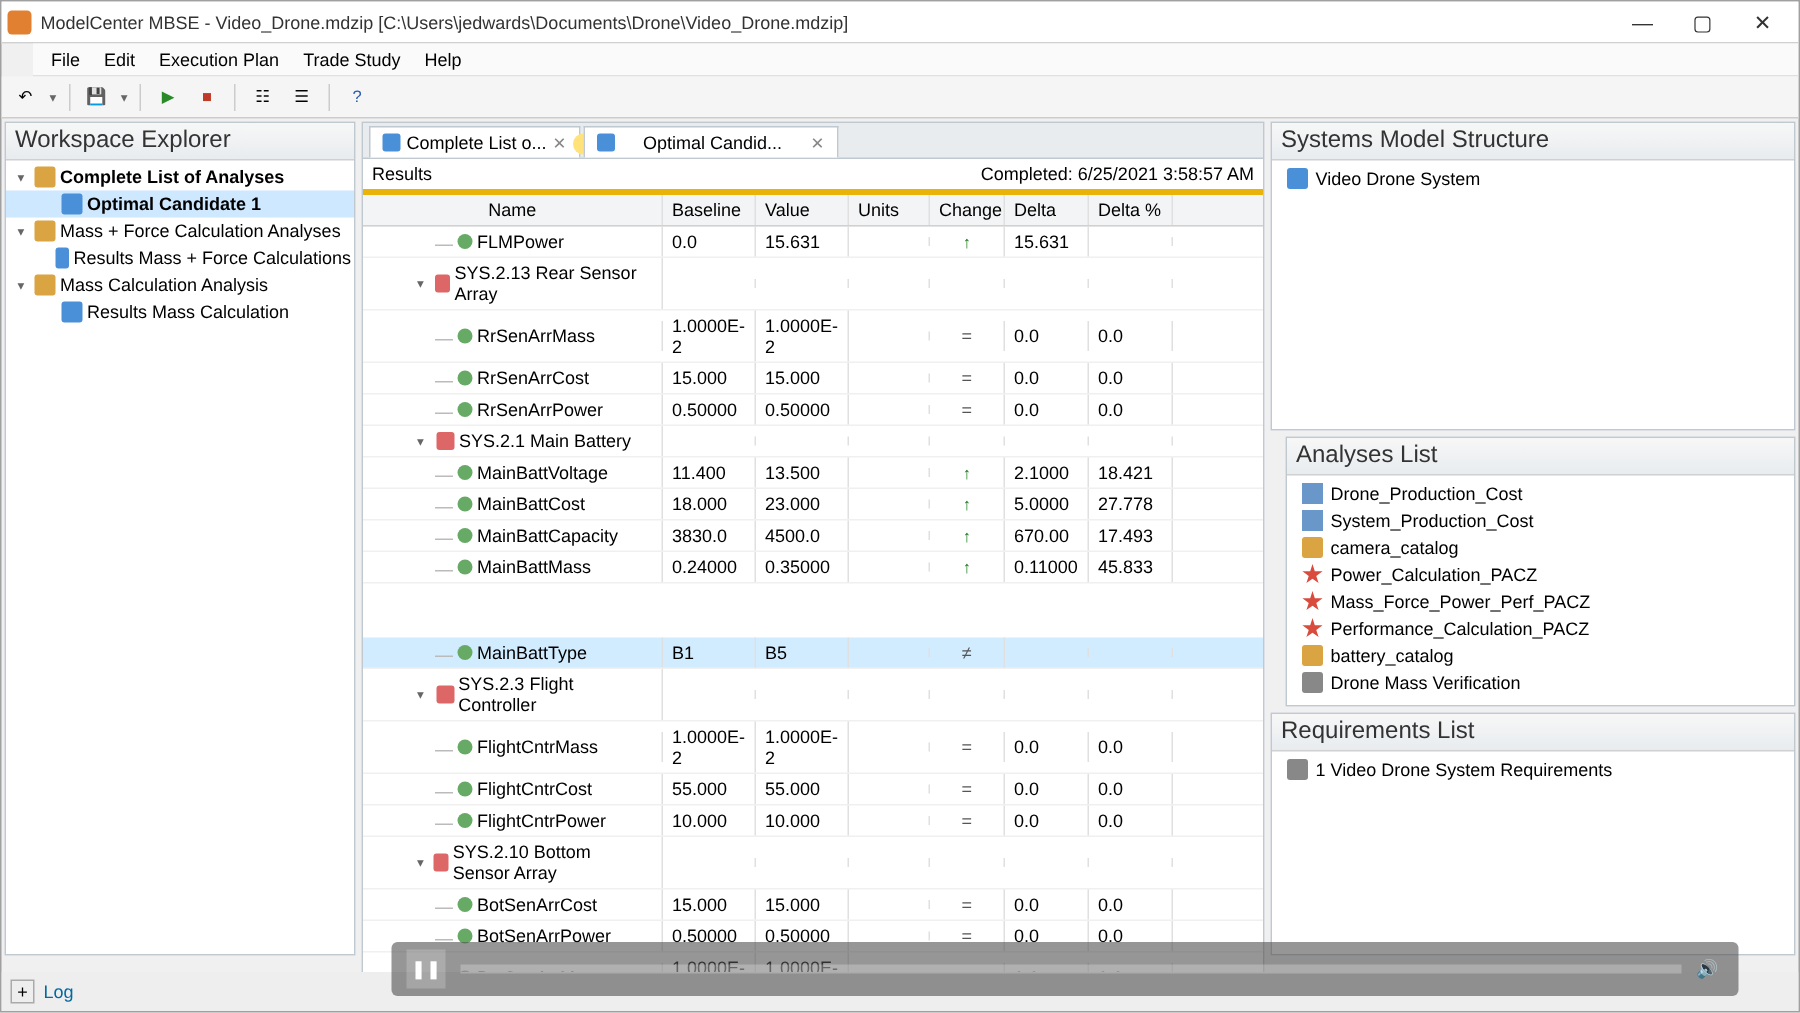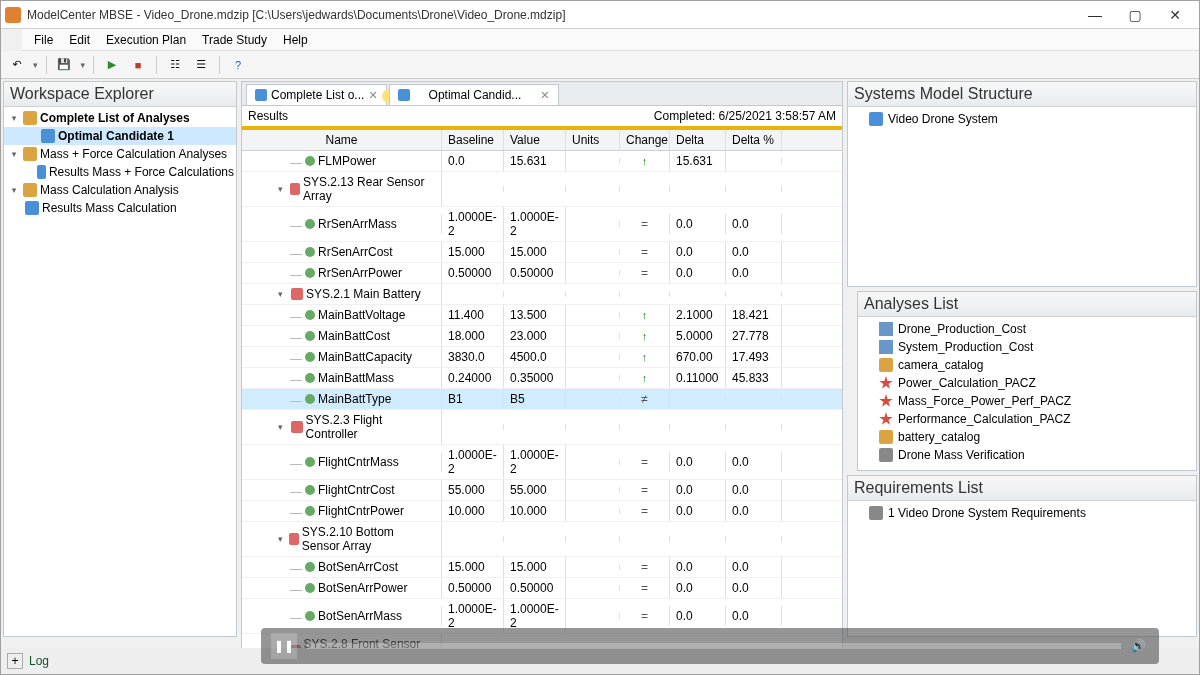--- a/index.html
+++ b/index.html
@@ -44,51 +44,51 @@
 .rt-head { display: flex; background: #f2f4f6; border-bottom: 1px solid #d0d0d0; position: sticky; top: 0; }
 .rt-head .col, .rt-row .col { padding: 3px 6px; border-right: 1px solid #e0e0e0; font-size: 12px; }
 .col.name { width: 200px; }
 .col.base { width: 62px; }
 .col.val { width: 62px; }
 .col.units { width: 54px; }
 .col.chg { width: 50px; text-align:center; }
 .col.delta { width: 56px; }
 .col.deltap { width: 56px; }
 .rt-row { display: flex; align-items: center; border-bottom: 1px solid #f0f0f0; }
-.rt-row.selected { background: #d2ecff; }
+.rt-row.selected { background: #d2ecff; margin-top: 36px; }
 .rt-row.group .col.name { font-weight: normal; }
 .indent1 { padding-left: 36px !important; display:flex; align-items:center; gap:3px;}
 .indent2 { padding-left: 48px !important; display:flex; align-items:center; gap:3px;}
 .grp-exp { color:#666; font-size:9px; width:10px; display:inline-block; }
 .grp-icon { width:12px; height:12px; background:#d66; border-radius:2px; display:inline-block; }
 .leaf-icon { width:10px; height:10px; background:#6a6; border-radius:50%; display:inline-block; }
 .leaf-lead { width:12px; height:6px; border-bottom:1px solid #bbb; display:inline-block;}
 .arrow-up { color: #1a7a1a; font-size:11px; }
 .eq { color:#555; font-size:12px; }
 .neq { color:#555; font-size:12px; }
 
 .req-panel { height: 190px; border-top: 1px solid #c0c8d0; display:flex; flex-direction:column;}
 
 .right-col { width: 354px; display: flex; flex-direction: column; }
 .sms-panel { height: 206px; }
 .al-panel { height: 180px; margin-left: 12px; }
 .rl-panel { flex:1; }
-.panel-body { padding:3px 19px; overflow:auto; flex:1; }
+.panel-body { padding:3px 8px; overflow:auto; flex:1; }
 .al-row, .sms-row, .rl-row { display:flex; align-items:center; gap:5px; padding:2px 2px; cursor:pointer; }
 .ai { width:14px; height:14px; display:inline-block; }
 .ai.chart { background:#6a97c9; }
 .ai.cat { background:#d9a441; border-radius:2px;}
 .ai.star { background:#d94b3d; clip-path: polygon(50% 0,61% 35%,98% 35%,68% 57%,79% 91%,50% 70%,21% 91%,32% 57%,2% 35%,39% 35%);}
 .ai.scale { background:#888; border-radius:2px;}
 .ai.lock { background:#888; border-radius:2px;}
 .ai.sys { background:#4a90d9; border-radius:2px;}
 
 .statusbar { position:absolute; bottom:0; left:0; right:0; height:26px; background:#eee; display:flex; align-items:center; padding:0 6px; gap:6px;}
 .statusbar .plus { width:16px;height:16px; border:1px solid #aaa; text-align:center; line-height:14px; cursor:pointer;}
-.statusbar .log { color:#14532d; font-size:12px; }
+.statusbar .log { color:#0369a1; font-size:12px; }
 
 .player-overlay { position:absolute; bottom:10px; left:260px; right:40px; height:36px; background:rgba(80,80,80,0.6); border-radius:4px; display:flex; align-items:center; padding:0 10px; gap:10px;}
 .player-overlay .pbtn { width:26px;height:26px; background:rgba(255,255,255,0.2); display:flex;align-items:center;justify-content:center; color:#fff; cursor:pointer;}
 .player-overlay .bar { flex:1; height:6px; background:rgba(255,255,255,0.25); }
 .player-overlay .vol { width:18px; color:#eee; }
 </style>
 </head>
 <body>
 
 <div class="titlebar">
@@ -147,21 +147,21 @@
           <div class="tree-row" style="padding-left: 22px;">
             <span class="exp"></span>
             <span class="ticon result"></span>
             <span style="">Results Mass + Force Calculations</span>
           </div>
           <div class="tree-row" style="padding-left: 4px;">
             <span class="exp">▾</span>
             <span class="ticon folder"></span>
             <span style="">Mass Calculation Analysis</span>
           </div>
-          <div class="tree-row" style="padding-left: 6px;">
+          <div class="tree-row" style="padding-left: 22px;">
             <span class="exp"></span>
             <span class="ticon result"></span>
             <span style="">Results Mass Calculation</span>
           </div>
         </div>
     </div>
   </div>
 
   <div class="center-col">
     <div class="panel" style="flex:1; margin:2px;">

